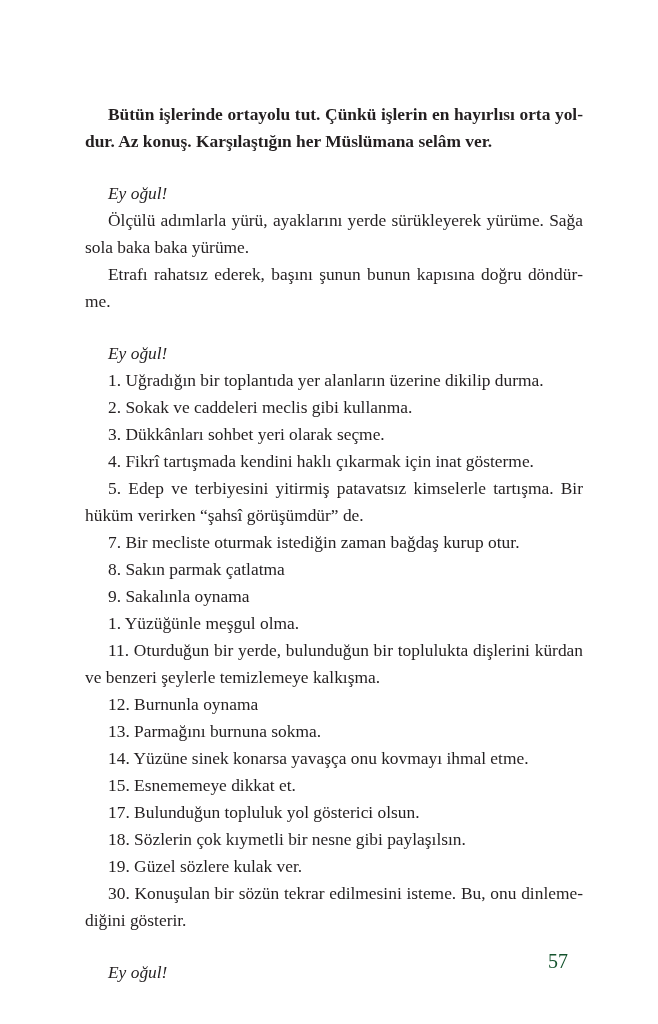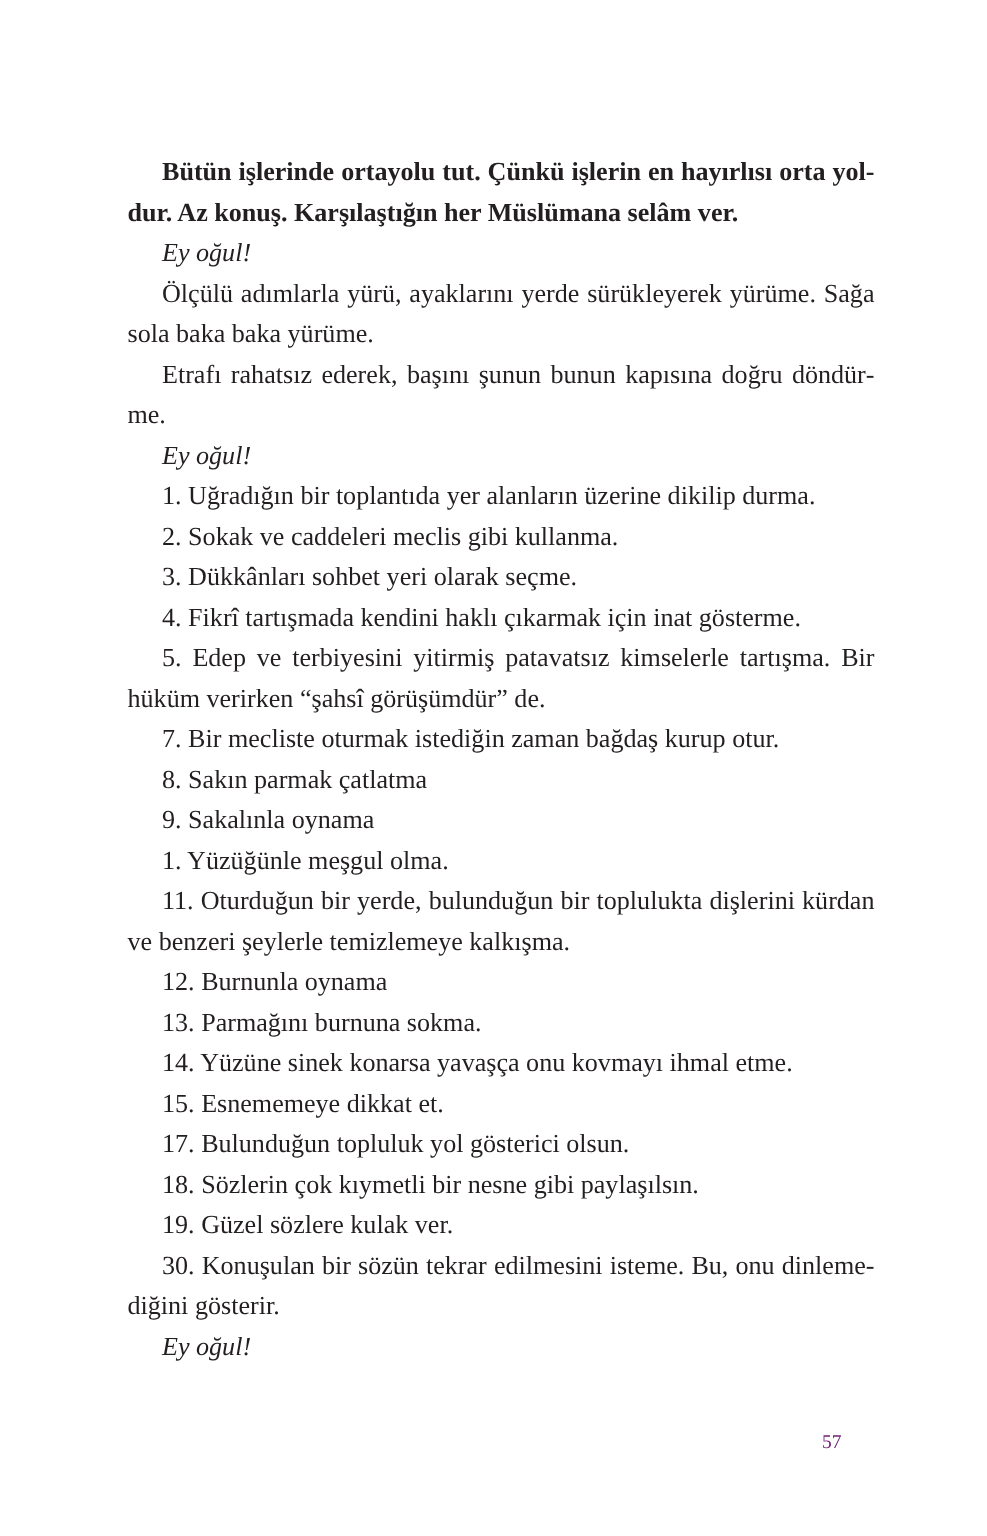--- a/index.html
+++ b/index.html
@@ -27,28 +27,29 @@
       margin: 0;
       text-indent: 23px;
       text-align: justify;
       hyphens: manual;
     }
     .bold {
       font-weight: bold;
     }
     .italic {
       font-style: italic;
+      margin-top: 25px;
     }
     .page-number {
       position: absolute;
       left: 548px;
       top: 950px;
-      font-size: 13px;
+      font-size: 20px;
       line-height: 22px;
-      color: #701a75;
+      color: #14532d;
     }
   </style>
 </head>
 <body>
 
 <div class="page">
   <p class="para bold">Bütün işlerinde ortayolu tut. Çünkü işlerin en hayırlısı orta yol­dur. Az konuş. Karşılaştığın her Müslümana selâm ver.</p>
   <p class="para italic">Ey oğul!</p>
   <p class="para">Ölçülü adımlarla yürü, ayaklarını yerde sürükleyerek yürüme. Sağa sola baka baka yürüme.</p>
   <p class="para">Etrafı rahatsız ederek, başını şunun bunun kapısına doğru döndür­me.</p>

